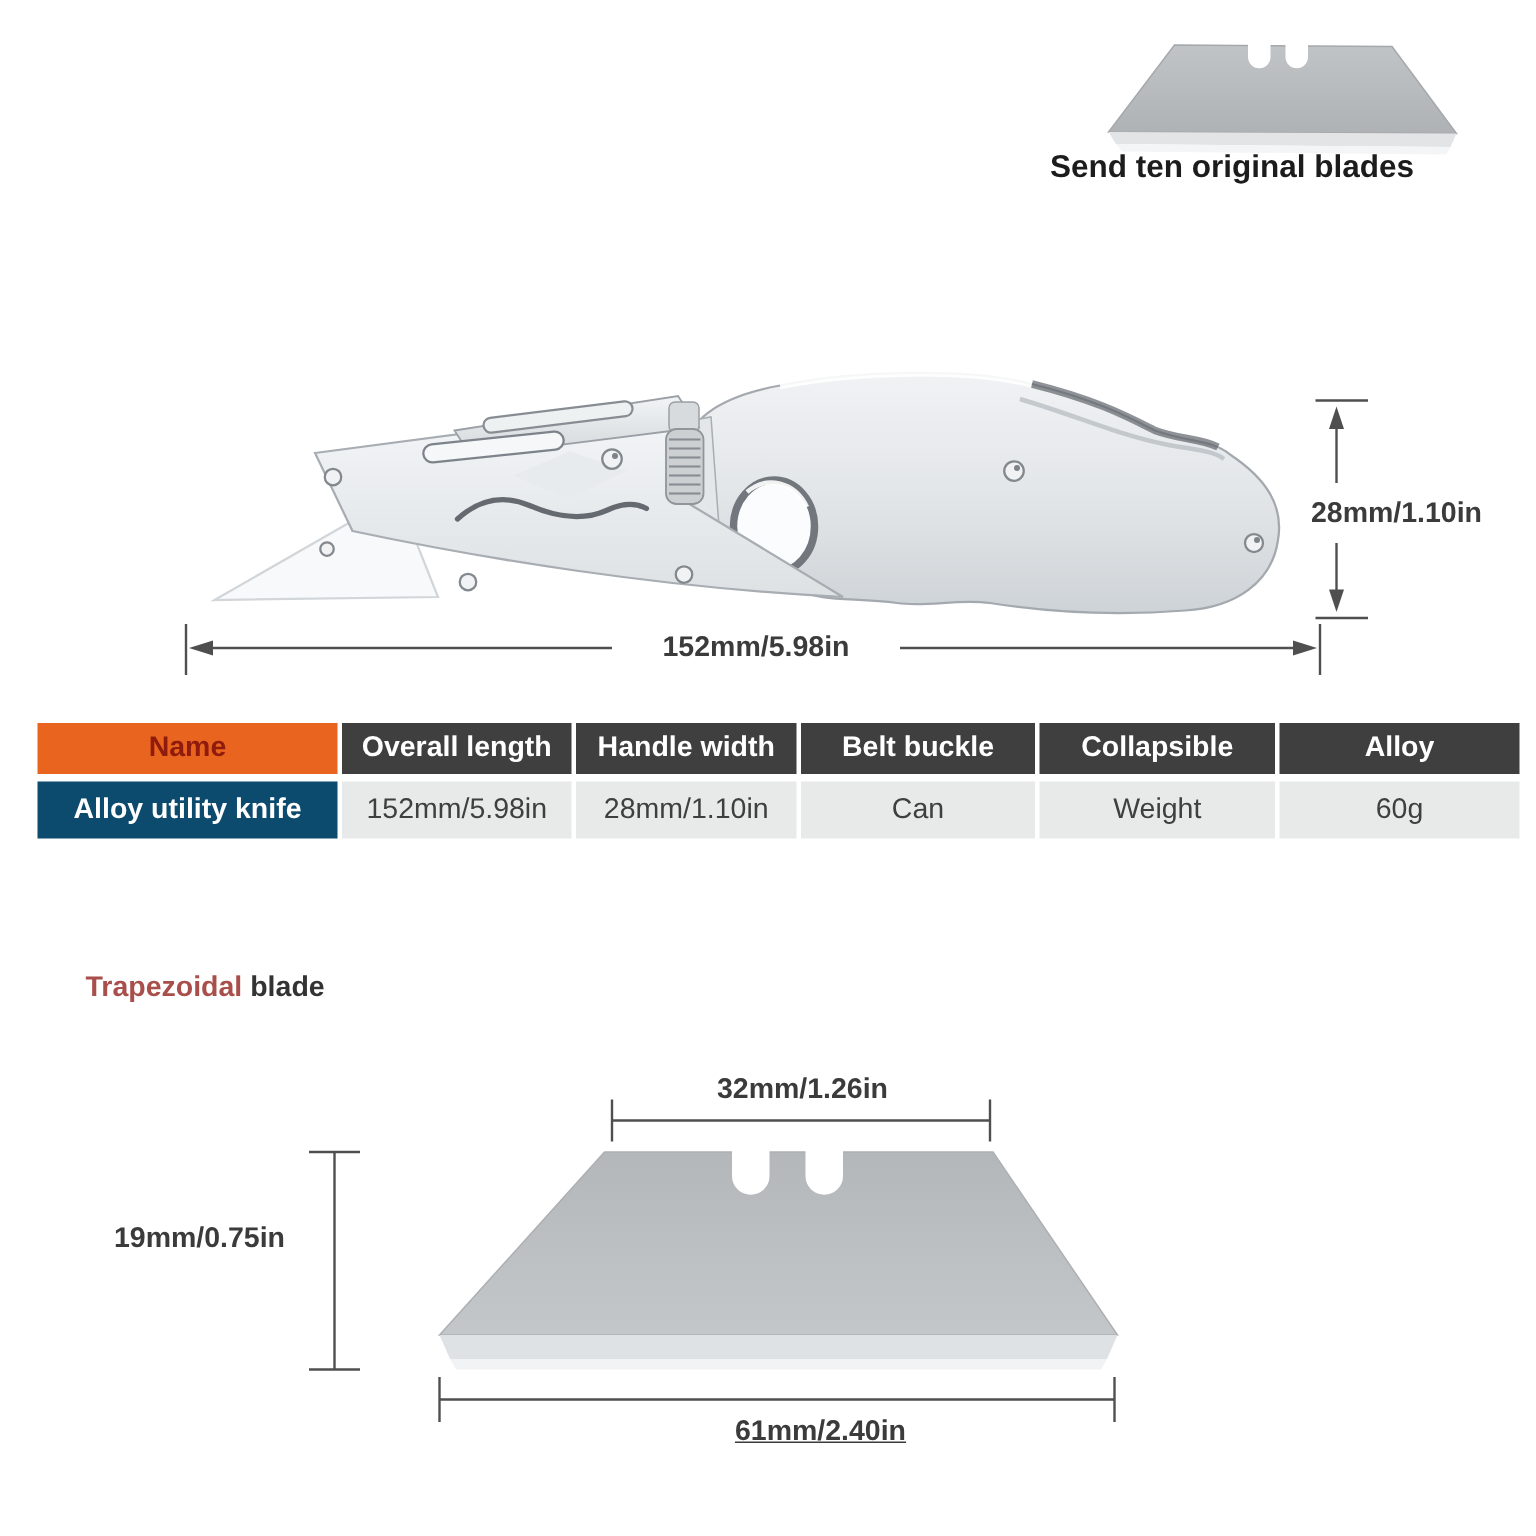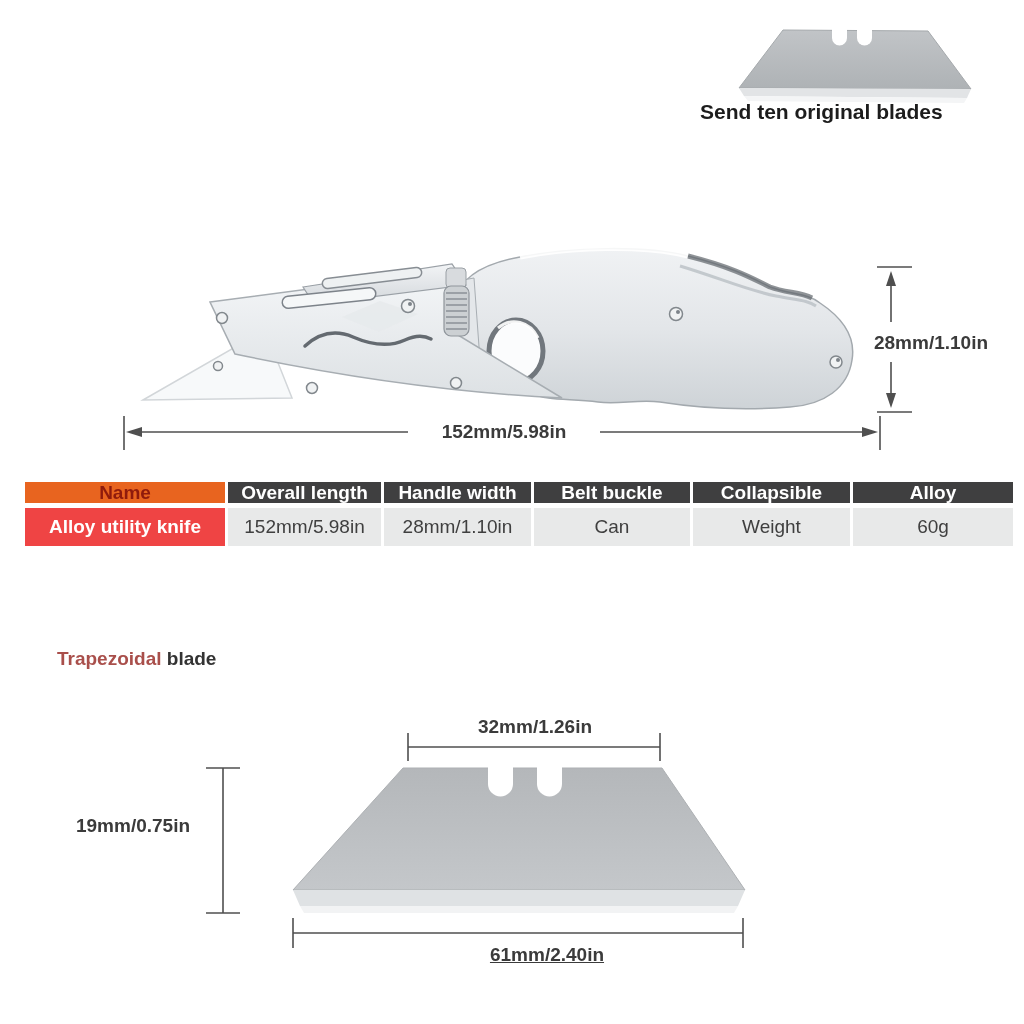--- a/index.html
+++ b/index.html
@@ -7,26 +7,26 @@
           font-family:"Liberation Sans", sans-serif;}
   .abs{position:absolute;}
   .dim-label{position:absolute;font-size:19px;font-weight:600;color:#3b3b3b;text-align:center;
              letter-spacing:0px;white-space:nowrap;}
   .promo-text{position:absolute;left:700px;top:100px;width:320px;
               font-size:21px;font-weight:700;color:#1c1c1c;}
   
   .spec-table{position:absolute;left:25px;top:482px;display:grid;
               grid-template-columns:200px 153px 147px 156px 157px 160px;
               column-gap:3px;row-gap:5px;}
-  .th{background:#3f3f40;color:#ffffff;font-size:19px;font-weight:700;height:21px;
+  .th{background:#3f3f40;color:#ffffff;font-size:19px;font-weight:700;height:34px;
       display:flex;align-items:center;justify-content:center;}
   .th.name{background:#e8641f;color:#8f1b0c;}
   .td{background:#e8e9e9;color:#3f3f3f;font-size:19px;font-weight:500;height:38px;
       display:flex;align-items:center;justify-content:center;}
-  .td.name{background:#ef4444;color:#ffffff;font-weight:700;}
+  .td.name{background:#0c4a6e;color:#ffffff;font-weight:700;}
   
   .section-title{position:absolute;left:57px;top:648px;font-size:19px;font-weight:700;color:#333333;}
   .section-title .accent{color:#a94f4b;}
   .len-label{background:#ffffff;padding:0 6px;}
 </style>
 </head>
 <body>
 
 <div class="canvas">
 

